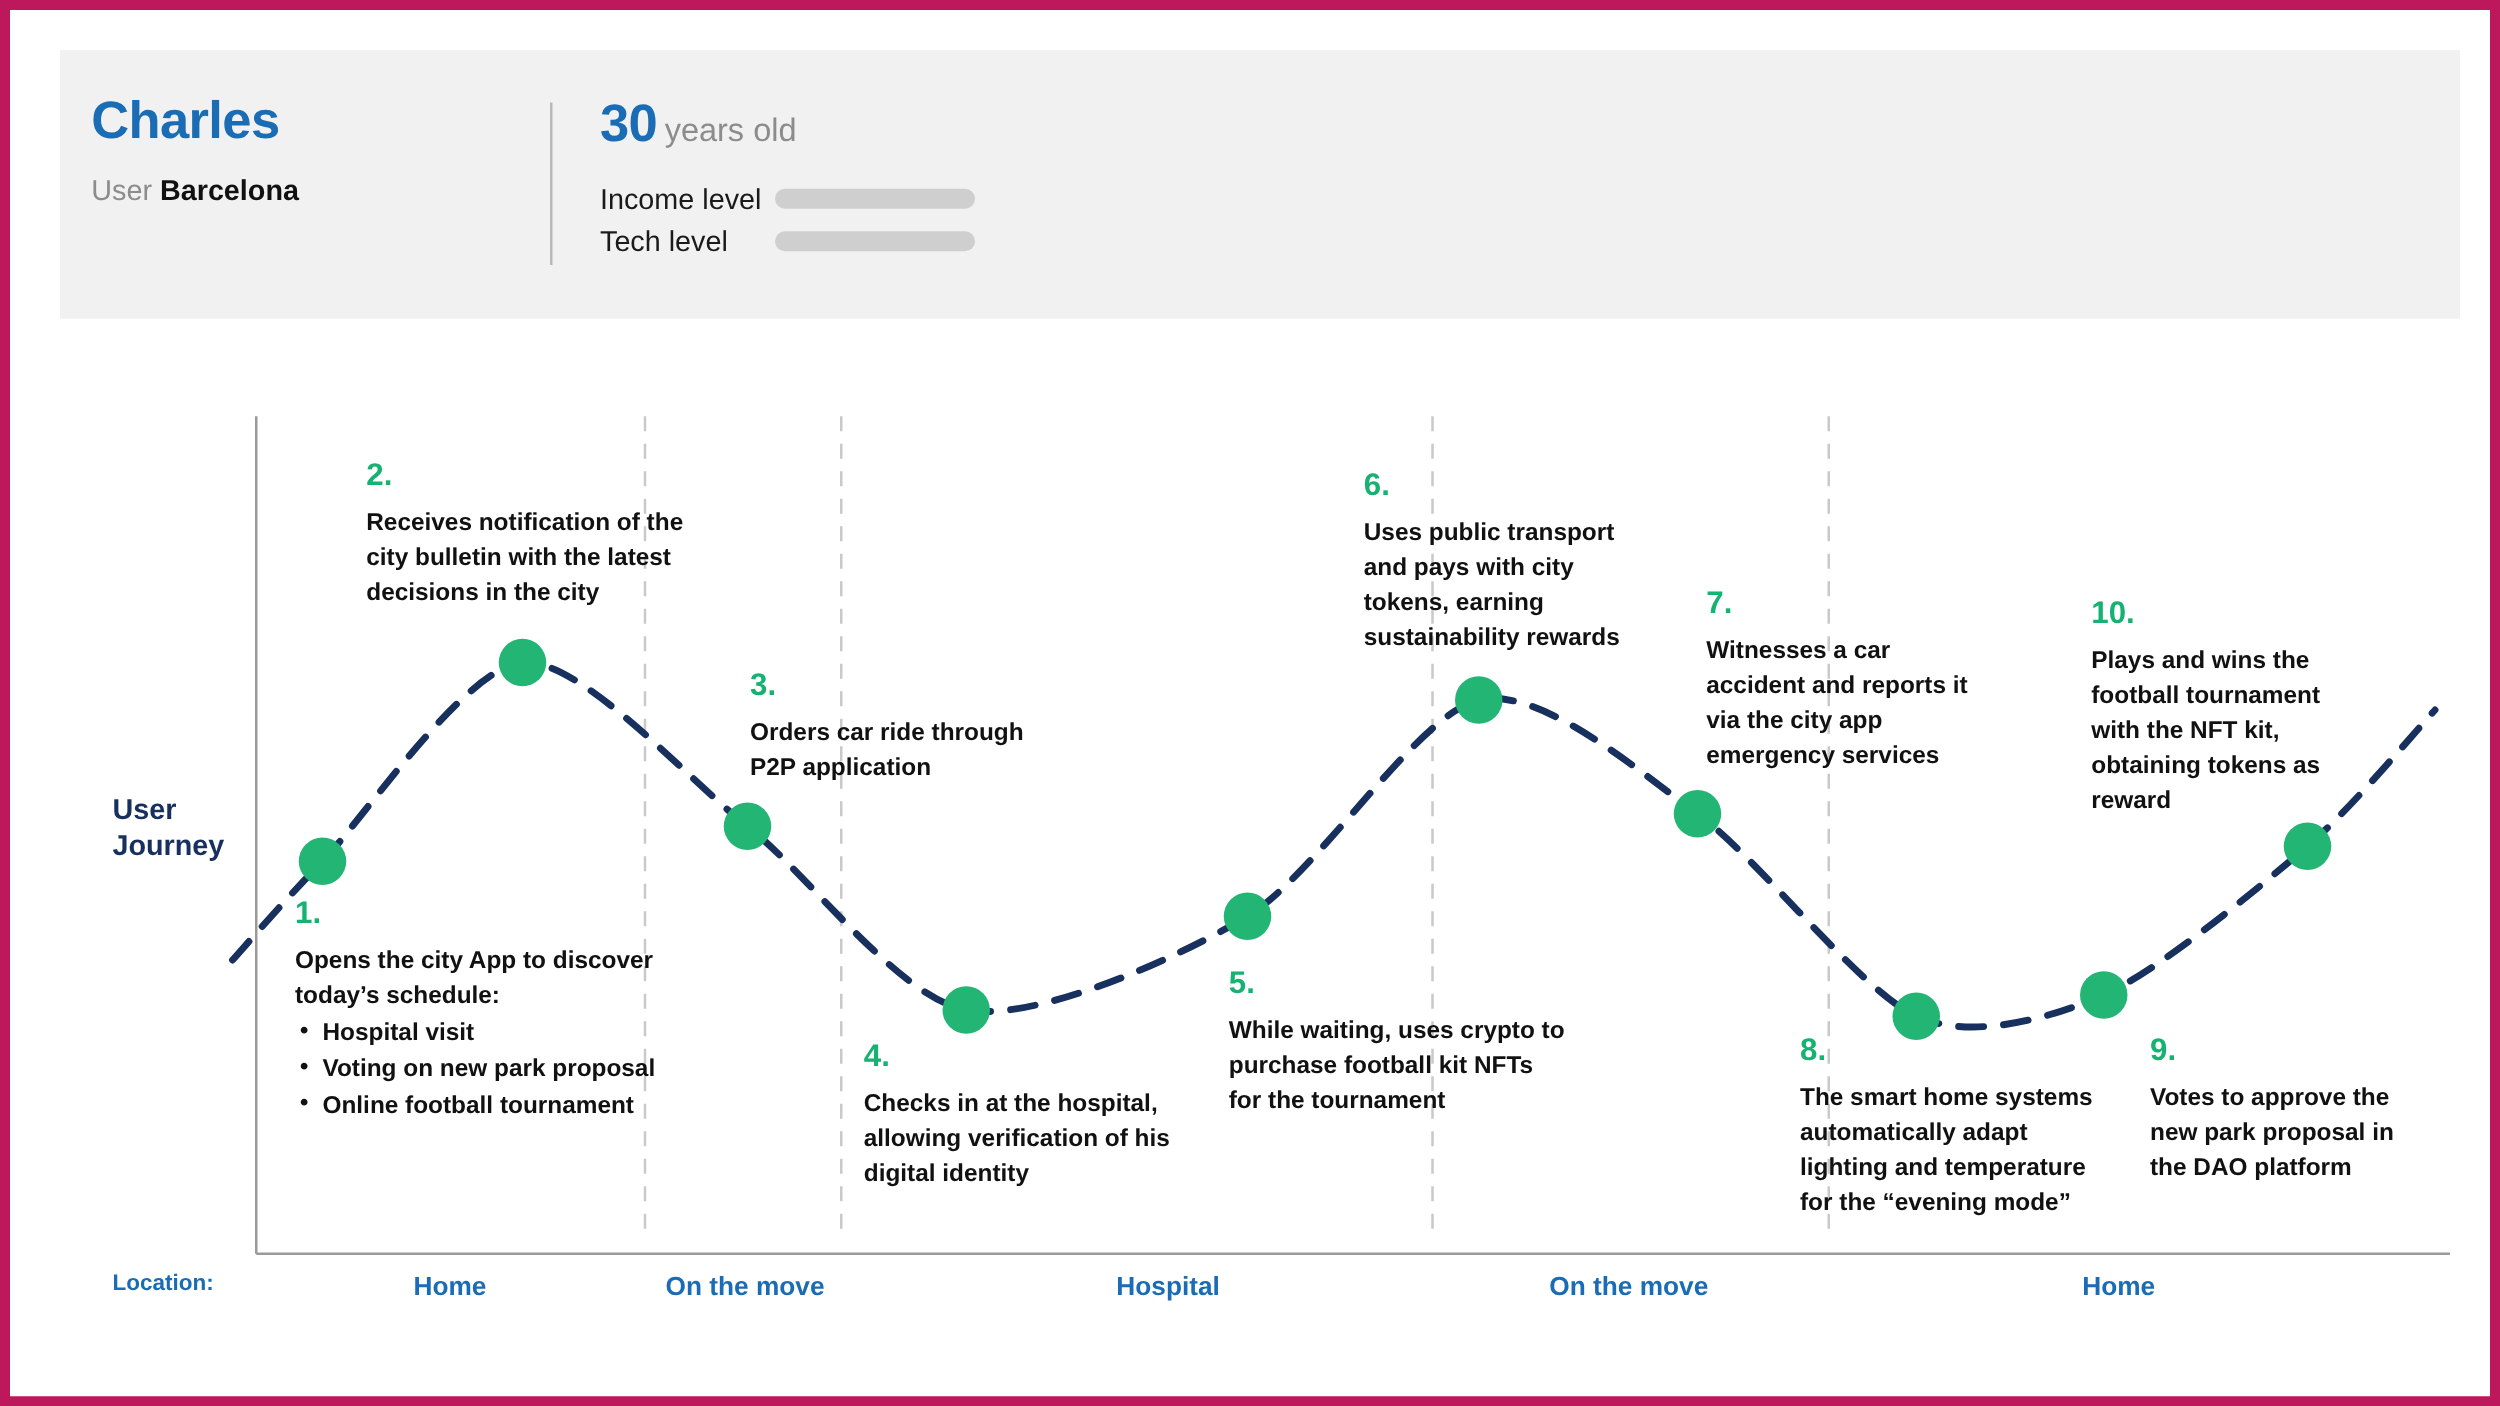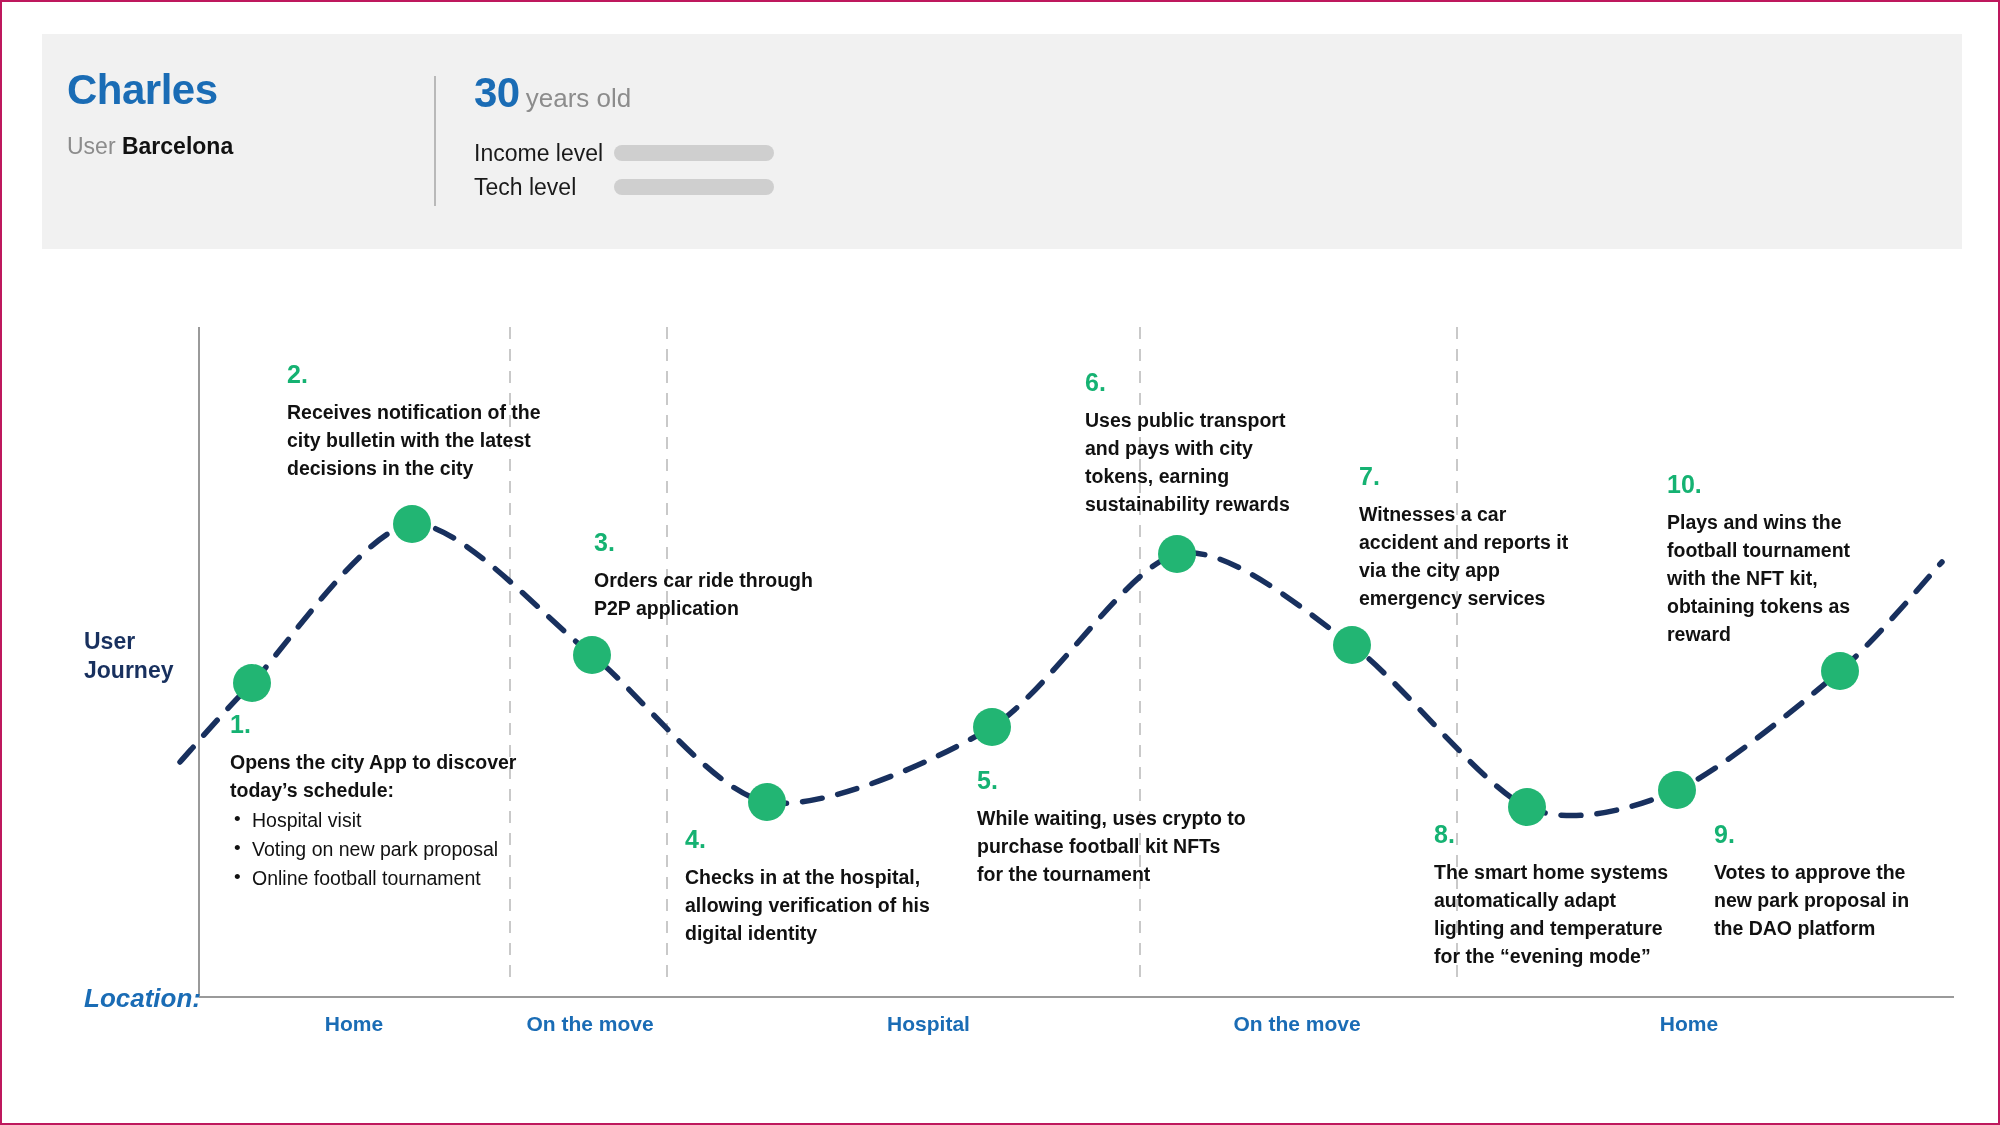--- a/index.html
+++ b/index.html
@@ -4,21 +4,21 @@
 <style>
   html,body{margin:0;padding:0;}
   body{
     width:2000px;height:1125px;
     background:#ffffff;
     font-family:"Liberation Sans", sans-serif;
     overflow:hidden;
   }
   #page{
     position:relative;width:2000px;height:1125px;box-sizing:border-box;
-    border:2px solid #be185d;background:#ffffff;
+    border:8px solid #be185d;background:#ffffff;
   }
 
   
   .persona-card{
     position:absolute;left:40px;top:32px;width:1920px;height:215px;
     background:#f1f1f1;box-sizing:border-box;
   }
   .persona-left{position:absolute;left:25px;top:35px;}
   .persona-name{
     font-size:42px;font-weight:bold;color:#1a6cb5;letter-spacing:-0.5px;
@@ -43,42 +43,42 @@
   }
   .meter-fill{height:100%;border-radius:8px;background:#1668b8;}
   .chart-svg{position:absolute;left:0;top:0;}
 
   .axis-label{
     position:absolute;left:82px;top:625px;width:120px;
     font-size:23px;font-weight:bold;color:#18305e;line-height:1.25;
   }
 
   .loc-title{
-    position:absolute;left:82px;top:981px;
-    font-size:26px;font-weight:bold;color:#1a6cb5;font-style:italic;
+    position:absolute;left:82px;top:1008px;
+    font-size:18px;font-weight:bold;color:#1a6cb5;
   }
   .loc-item{
     position:absolute;top:1010px;
     font-size:21px;font-weight:bold;color:#1a6cb5;
     transform:translateX(-50%);white-space:nowrap;
   }
 
   
   .step{position:absolute;}
   .step-num{
     font-size:25px;font-weight:bold;color:#15b272;line-height:1;margin-bottom:12px;
   }
   .step-text{
     font-size:19.5px;font-weight:bold;color:#111111;line-height:1.43;
   }
   .step-bullets{
     list-style:none;margin:1px 0 0 0;padding:0;
   }
   .step-bullets li{
-    font-size:19.5px;font-weight:normal;color:#111111;line-height:1.5;
+    font-size:19.5px;font-weight:bold;color:#111111;line-height:1.5;
     padding-left:22px;position:relative;white-space:nowrap;
   }
   .step-bullets li:before{
     content:"\2022";position:absolute;left:4px;top:-1px;font-size:19px;color:#111;
   }
 </style>
 </head>
 <body>
 
 <div id="page">

